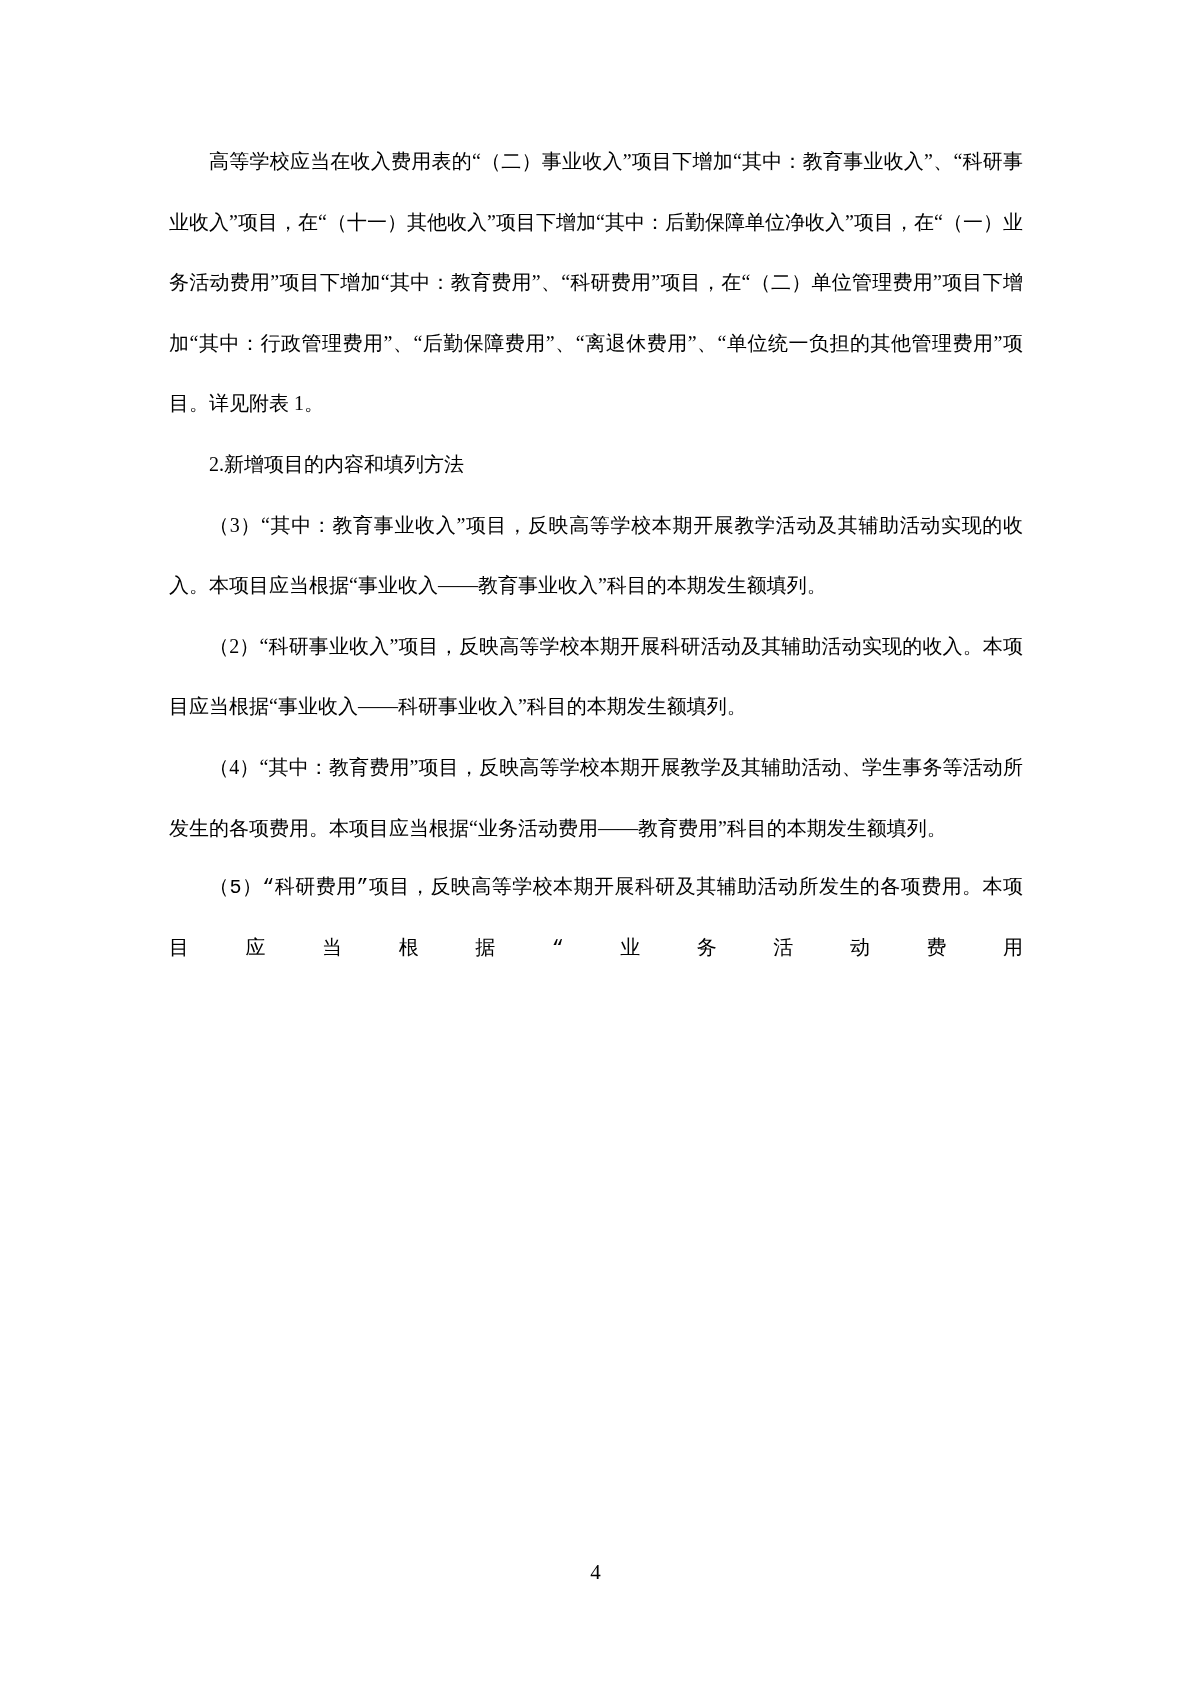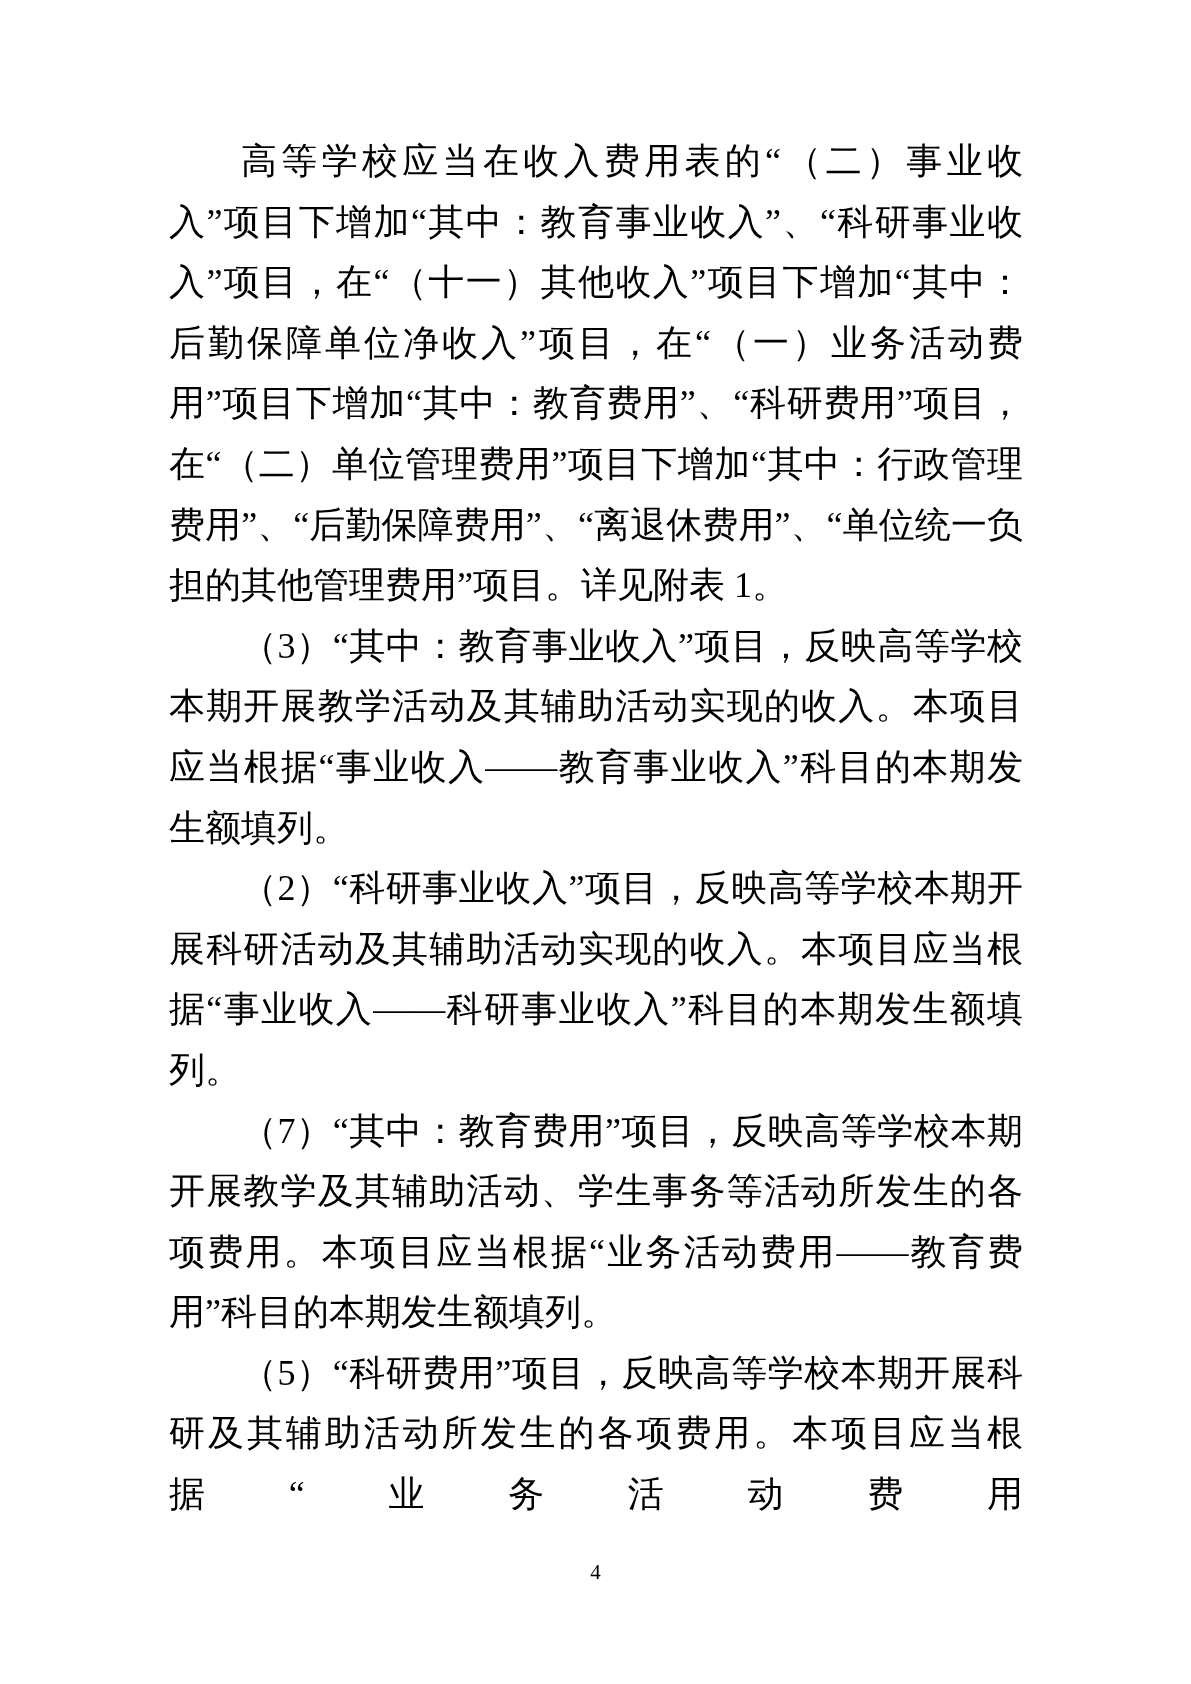--- a/index.html
+++ b/index.html
@@ -17,33 +17,34 @@
   }
   .doc-body {
     position: absolute;
     left: 169px;
     top: 131px;
     width: 854px;
   }
   p.para {
     margin: 0;
     padding: 0;
-    font-size: 36px;
+    font-size: 20px;
     line-height: 60.6px;
     color: #000000;
     text-align: justify;
     text-justify: inter-ideograph;
     text-indent: 2em;
     font-weight: 400;
     letter-spacing: 0;
     word-break: break-all;
   }
   
   p.para.cont {
     text-align-last: justify;
+    font-family: Liberation Mono, monospace;
   }
   .page-footer {
     position: absolute;
     left: 0;
     right: 0;
     top: 1562px;
     text-align: center;
   }
   .page-number {
     font-size: 21px;
@@ -51,21 +52,22 @@
     color: #000000;
     font-family: "Liberation Serif", "DejaVu Serif", serif;
   }
 </style>
 </head>
 <body>
 
 <div class="page">
   <div class="doc-body">
     <p class="para">高等学校应当在收入费用表的“（二）事业收入”项目下增加“其中：教育事业收入”、“科研事业收入”项目，在“（十一）其他收入”项目下增加“其中：后勤保障单位净收入”项目，在“（一）业务活动费用”项目下增加“其中：教育费用”、“科研费用”项目，在“（二）单位管理费用”项目下增加“其中：行政管理费用”、“后勤保障费用”、“离退休费用”、“单位统一负担的其他管理费用”项目。详见附表 1。</p>
+    <p class="para">2.新增项目的内容和填列方法</p>
     <p class="para">（3）“其中：教育事业收入”项目，反映高等学校本期开展教学活动及其辅助活动实现的收入。本项目应当根据“事业收入——教育事业收入”科目的本期发生额填列。</p>
     <p class="para">（2）“科研事业收入”项目，反映高等学校本期开展科研活动及其辅助活动实现的收入。本项目应当根据“事业收入——科研事业收入”科目的本期发生额填列。</p>
-    <p class="para">（7）“其中：教育费用”项目，反映高等学校本期开展教学及其辅助活动、学生事务等活动所发生的各项费用。本项目应当根据“业务活动费用——教育费用”科目的本期发生额填列。</p>
+    <p class="para">（4）“其中：教育费用”项目，反映高等学校本期开展教学及其辅助活动、学生事务等活动所发生的各项费用。本项目应当根据“业务活动费用——教育费用”科目的本期发生额填列。</p>
     <p class="para cont">（5）“科研费用”项目，反映高等学校本期开展科研及其辅助活动所发生的各项费用。本项目应当根据“业务活动费用</p>
   </div>
   <div class="page-footer">
     <span class="page-number">4</span>
   </div>
 </div>
 
 </body></html>

